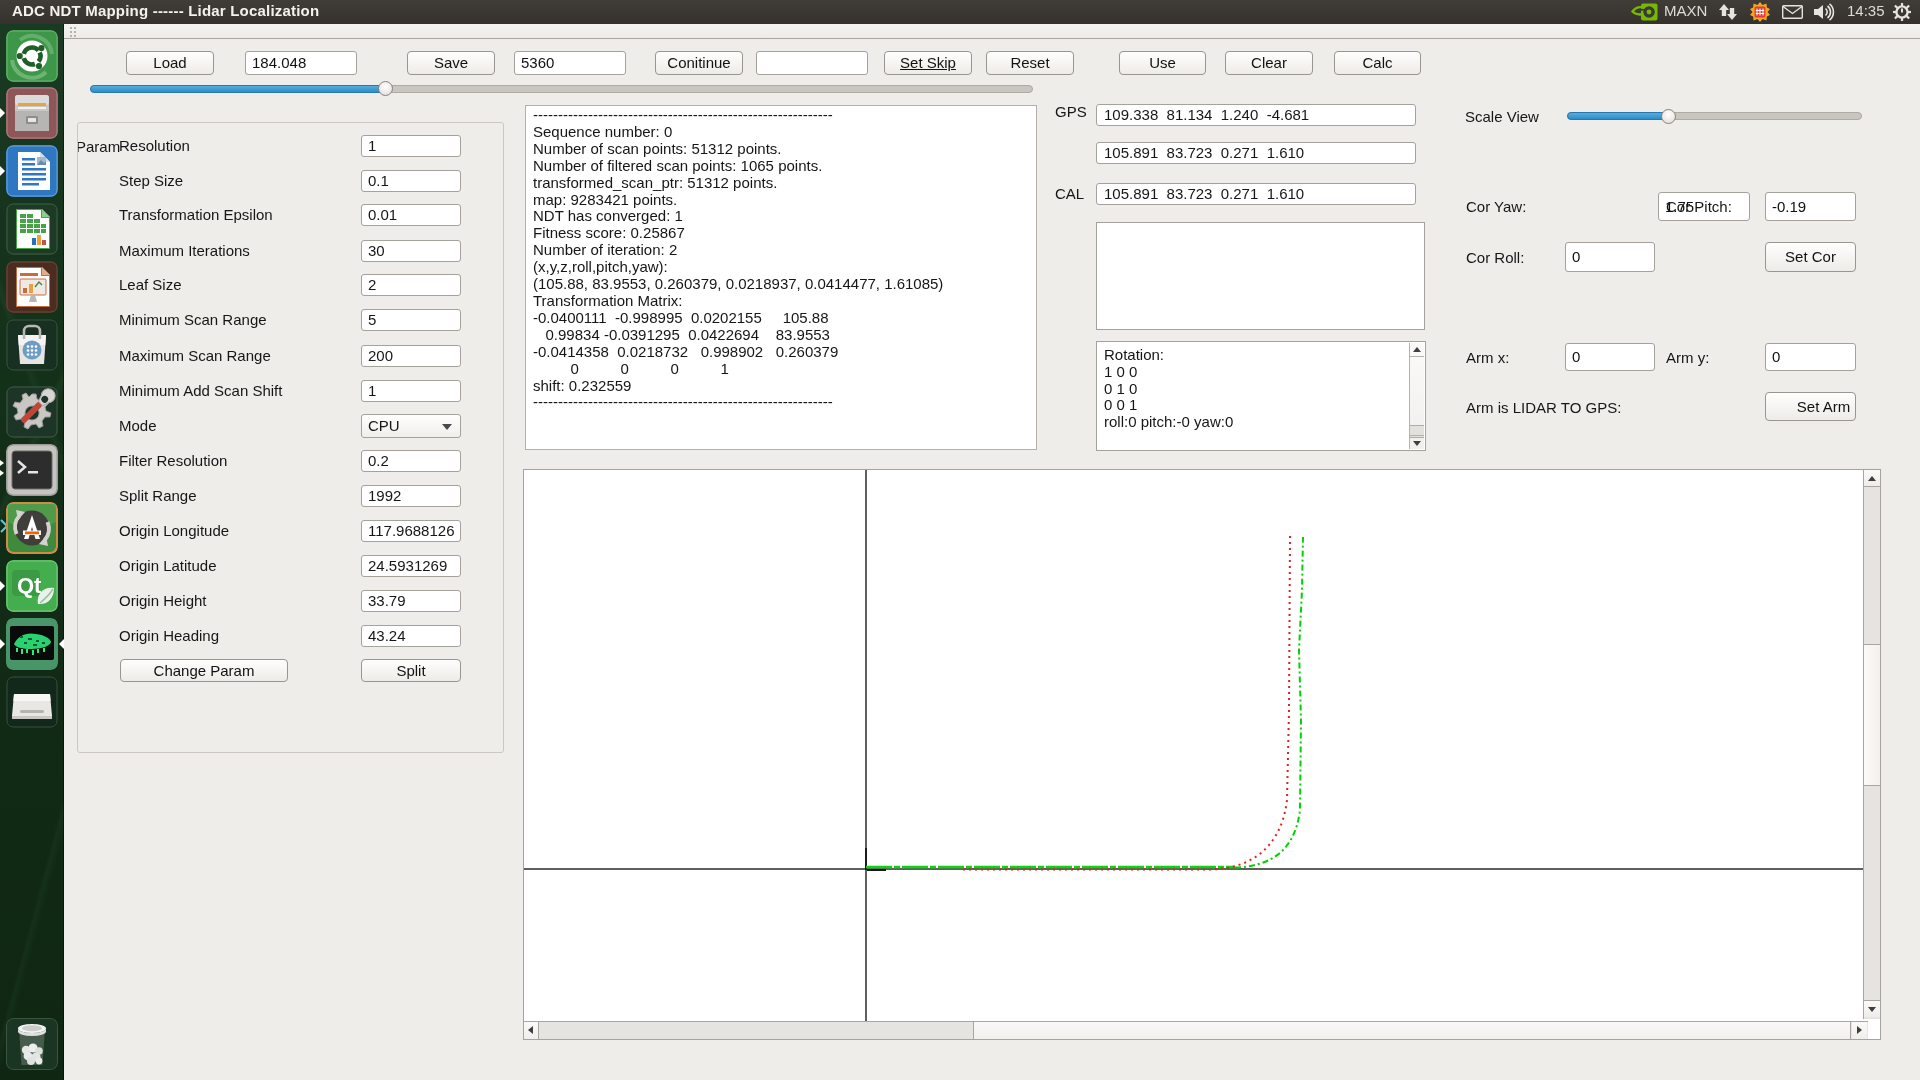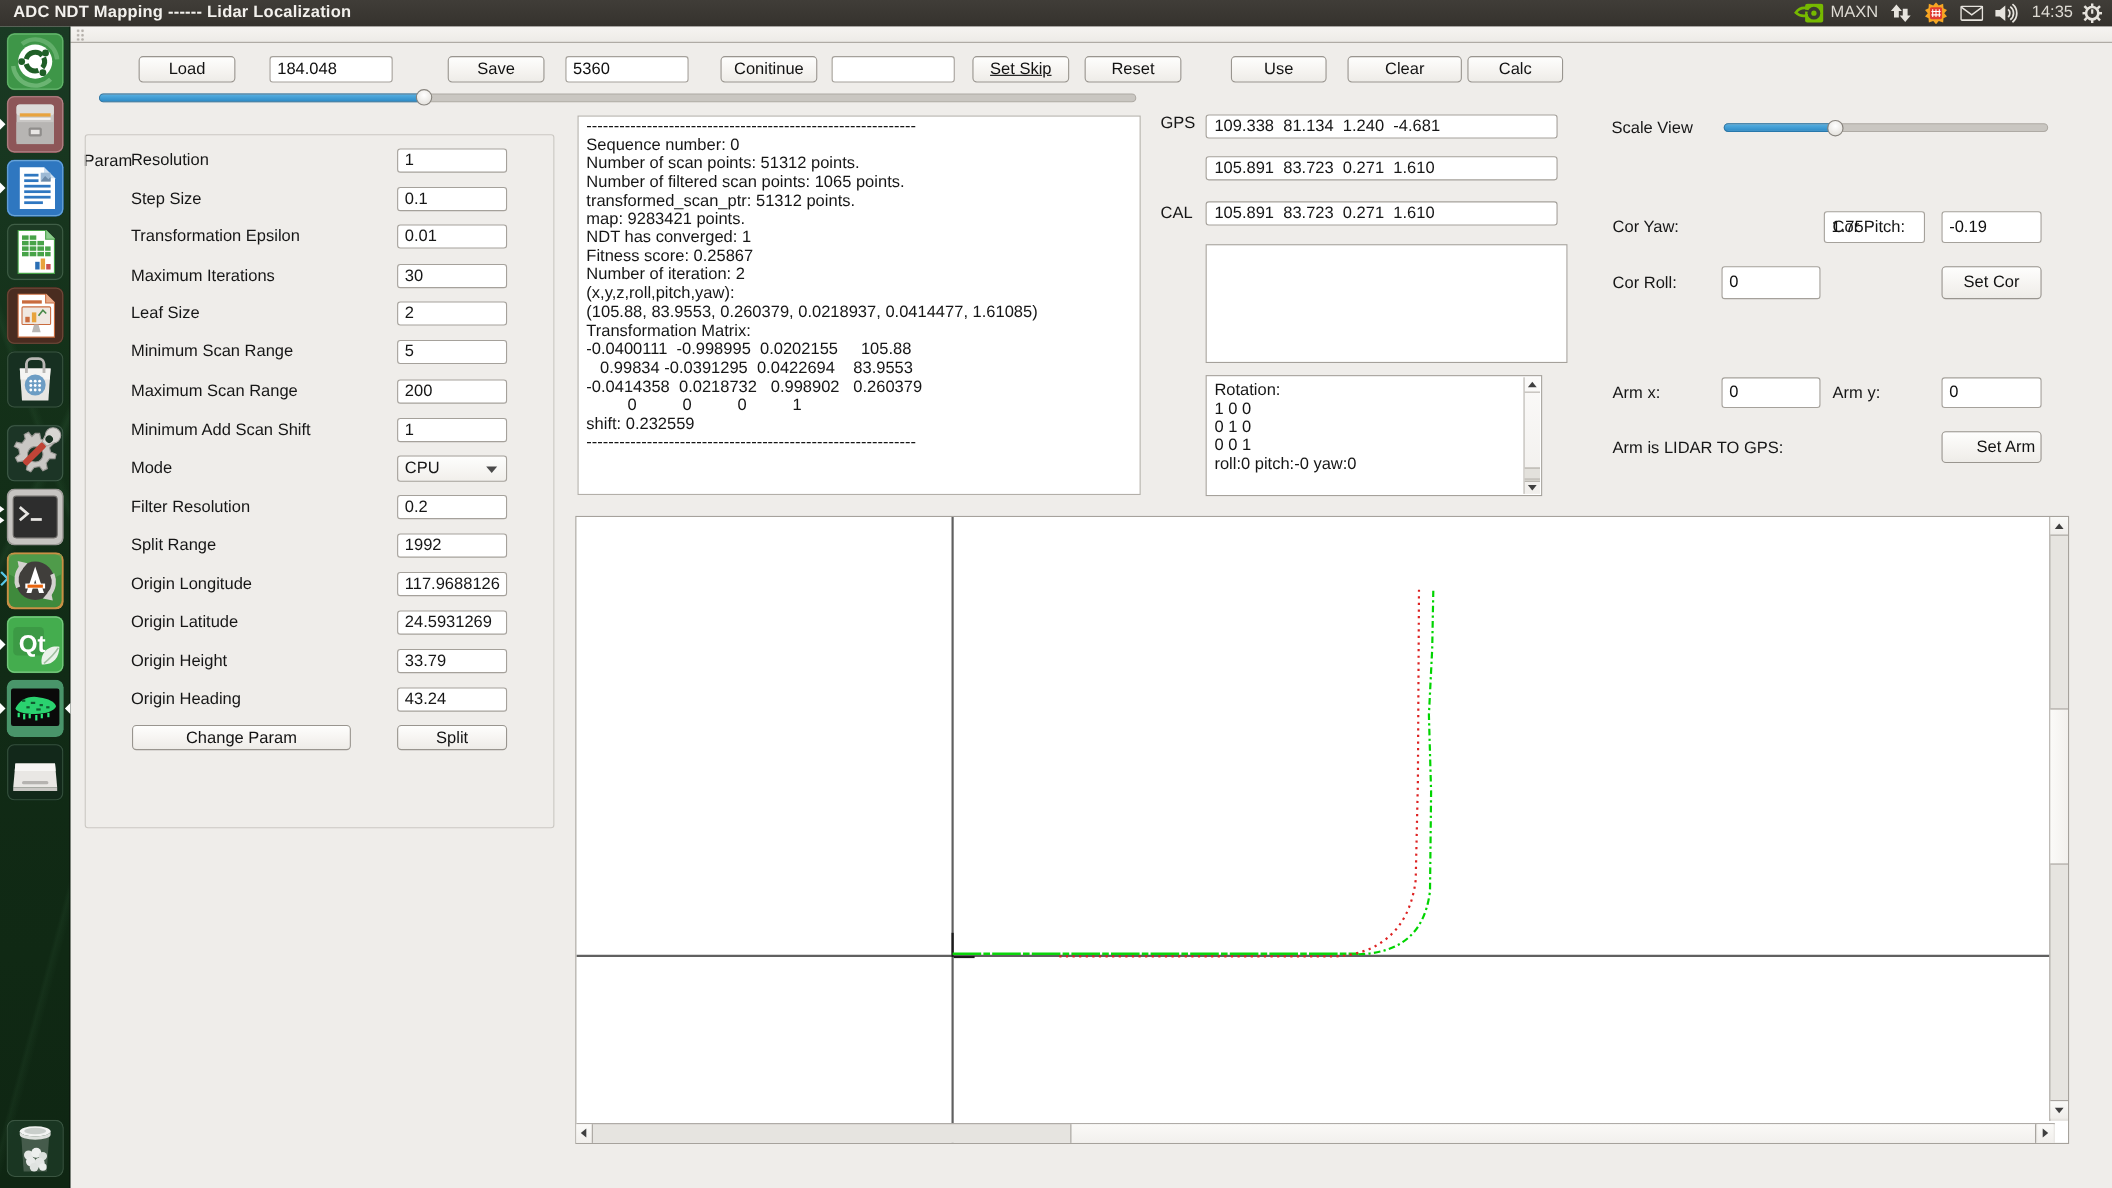--- a/index.html
+++ b/index.html
@@ -49,21 +49,21 @@
   .prow-lbl { position:absolute; left:119px; white-space:nowrap; }
   .prow-inp { position:absolute; left:361px; width:100px; height:22px; background:#fff;
     border:1px solid #a5a19b; border-radius:3px; line-height:20px; padding-left:6px; }
   
   #console { left:525px; top:105px; width:512px; height:345px; background:#fff;
     border:1px solid #b3afa9; padding:1px 0 0 7px; white-space:pre; overflow:hidden;
     font-size:15px; line-height:16.9px; }
   .field3 { position:absolute; white-space:pre; left:1096px; width:320px; height:22px; background:#fff;
     border:1px solid #a5a19b; border-radius:3px; line-height:20px; padding-left:7px; }
   #whitebox { left:1096px; top:222px; width:329px; height:108px; background:#fff; border:1px solid #a5a19b; }
-  #rotbox { left:1096px; top:341px; width:306px; height:110px; background:#fff; border:1px solid #a5a19b;
+  #rotbox { left:1096px; top:341px; width:330px; height:110px; background:#fff; border:1px solid #a5a19b;
     line-height:16.8px; padding:5px 0 0 7px; white-space:pre; }
   
   #plot { left:523px; top:469px; width:1358px; height:571px; background:#fff; border:1px solid #a6a29c; }
   .sb-btn { position:absolute; background:linear-gradient(#fafaf8,#efedea); border:1px solid #a9a5a0; }
   .tri { position:absolute; width:0; height:0; }
 </style>
 </head>
 <body>
 
 <div id="panel" class="abs">
@@ -352,21 +352,21 @@
 <div id="toolbar">
   <div class="btn" style="left:126px; top:51px; width:88px;">Load</div>
   <div class="inp" style="left:245px; top:51px; width:112px;">184.048</div>
   <div class="btn" style="left:407px; top:51px; width:88px;">Save</div>
   <div class="inp" style="left:514px; top:51px; width:112px;">5360</div>
   <div class="btn" style="left:655px; top:51px; width:88px;">Conitinue</div>
   <div class="inp" style="left:756px; top:51px; width:112px;"></div>
   <div class="btn" style="left:884px; top:51px; width:88px;text-decoration:underline;">Set Skip</div>
   <div class="btn" style="left:986px; top:51px; width:88px;">Reset</div>
   <div class="btn" style="left:1119px; top:51px; width:87px;">Use</div>
-  <div class="btn" style="left:1225px; top:51px; width:104px;">Clear</div>
+  <div class="btn" style="left:1225px; top:51px; width:88px;">Clear</div>
   <div class="btn" style="left:1334px; top:51px; width:87px;">Calc</div>
   <div class="slider-track" style="left:90px; top:85px; width:943px;"></div>
   <div class="slider-fill" style="left:90px; top:85px; width:293px;"></div>
   <div class="slider-handle" style="left:378px; top:81px;"></div>
 </div>
 
 <div class="lbl" style="left:76px; top:102px;margin-top:36px;">Param</div>
 <div id="parambox" class="abs"></div>
 <div id="paramrows">
   <div class="prow-lbl" style="top:137px;">Resolution</div>
@@ -394,21 +394,21 @@
   <div class="prow-lbl" style="top:487px;">Split Range</div>
     <div class="prow-inp" style="top:485px;">1992</div>
   <div class="prow-lbl" style="top:522px;">Origin Longitude</div>
     <div class="prow-inp" style="top:520px;">117.9688126</div>
   <div class="prow-lbl" style="top:557px;">Origin Latitude</div>
     <div class="prow-inp" style="top:555px;">24.5931269</div>
   <div class="prow-lbl" style="top:592px;">Origin Height</div>
     <div class="prow-inp" style="top:590px;">33.79</div>
   <div class="prow-lbl" style="top:627px;">Origin Heading</div>
     <div class="prow-inp" style="top:625px;">43.24</div>
-  <div class="btn" style="left:120px; top:659px; width:199px; height:23px;">Change Param</div>
+  <div class="btn" style="left:120px; top:659px; width:168px; height:23px;">Change Param</div>
   <div class="btn" style="left:361px; top:659px; width:100px; height:23px;">Split</div>
 </div>
 
 <div id="console" class="abs">------------------------------------------------------------
 Sequence number: 0
 Number of scan points: 51312 points.
 Number of filtered scan points: 1065 points.
 transformed_scan_ptr: 51312 points.
 map: 9283421 points.
 NDT has converged: 1

